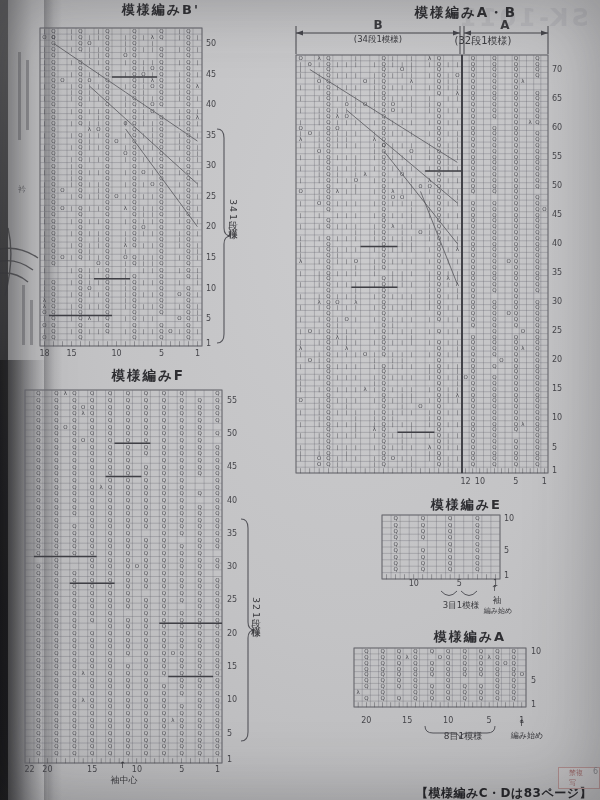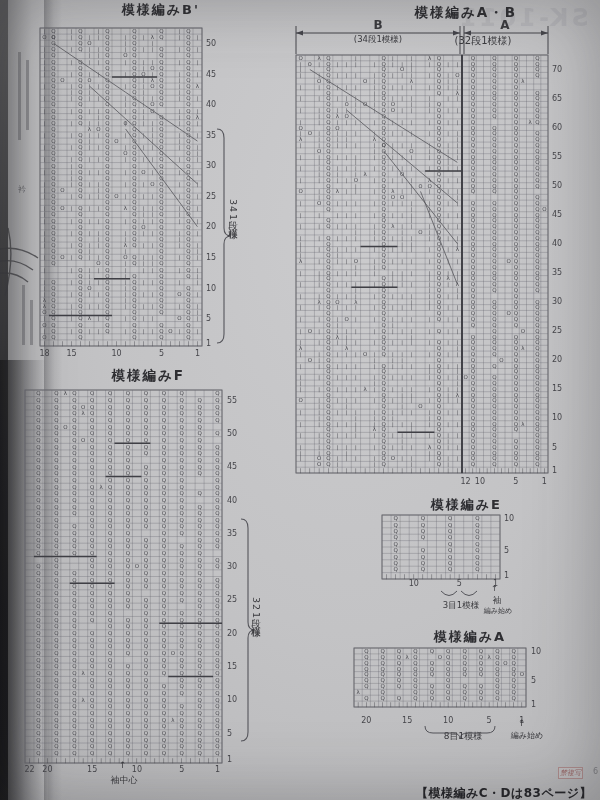--- a/index.html
+++ b/index.html
@@ -39,21 +39,21 @@
   #t-e{left:380px;top:496px;width:122px;font-size:13px;}
   #bl-e{left:424px;top:600px;width:74px;font-size:8.5px;}
   #e-start-top{left:488px;top:595px;width:18px;font-size:8.5px;}
   #e-start-bottom{left:472px;top:606px;width:52px;font-size:7px;}
   #ar-e{left:491px;top:584px;font-size:8px;color:#3a3a3e;}
   #t-g{left:378px;top:628px;width:128px;font-size:13px;}
   #bl-g{left:424px;top:730px;width:78px;font-size:9px;}
   #g-start{left:501px;top:730px;width:52px;font-size:8px;}
   #ar-g{left:518px;top:718px;font-size:9px;color:#3a3a3e;}
   #footer-note{left:396px;top:750px;width:196px;font-size:12px;font-weight:bold;text-align:right;color:#232327;letter-spacing:.5px;margin-top:35px;}
-  #stamp{left:558px;top:767px;font-size:7px;color:#9c6a6a;border:1px solid #b08e8e;padding:0 1px;background:rgba(220,210,210,.25);font-style:italic;}
+  #stamp{left:558px;top:767px;font-size:7px;color:#9c6a6a;border:1px solid #b08e8e;padding:0 10px;background:rgba(220,210,210,.25);}
   #stamp-extra{left:593px;top:767px;font-size:8px;color:#808084;}
 </style>
 </head>
 <body>
 
 <div class="page">
 
   <div class="abs gutter-page"></div>
   <div class="abs gutter-dark"></div>
   <div class="abs gutter-crease"></div>

